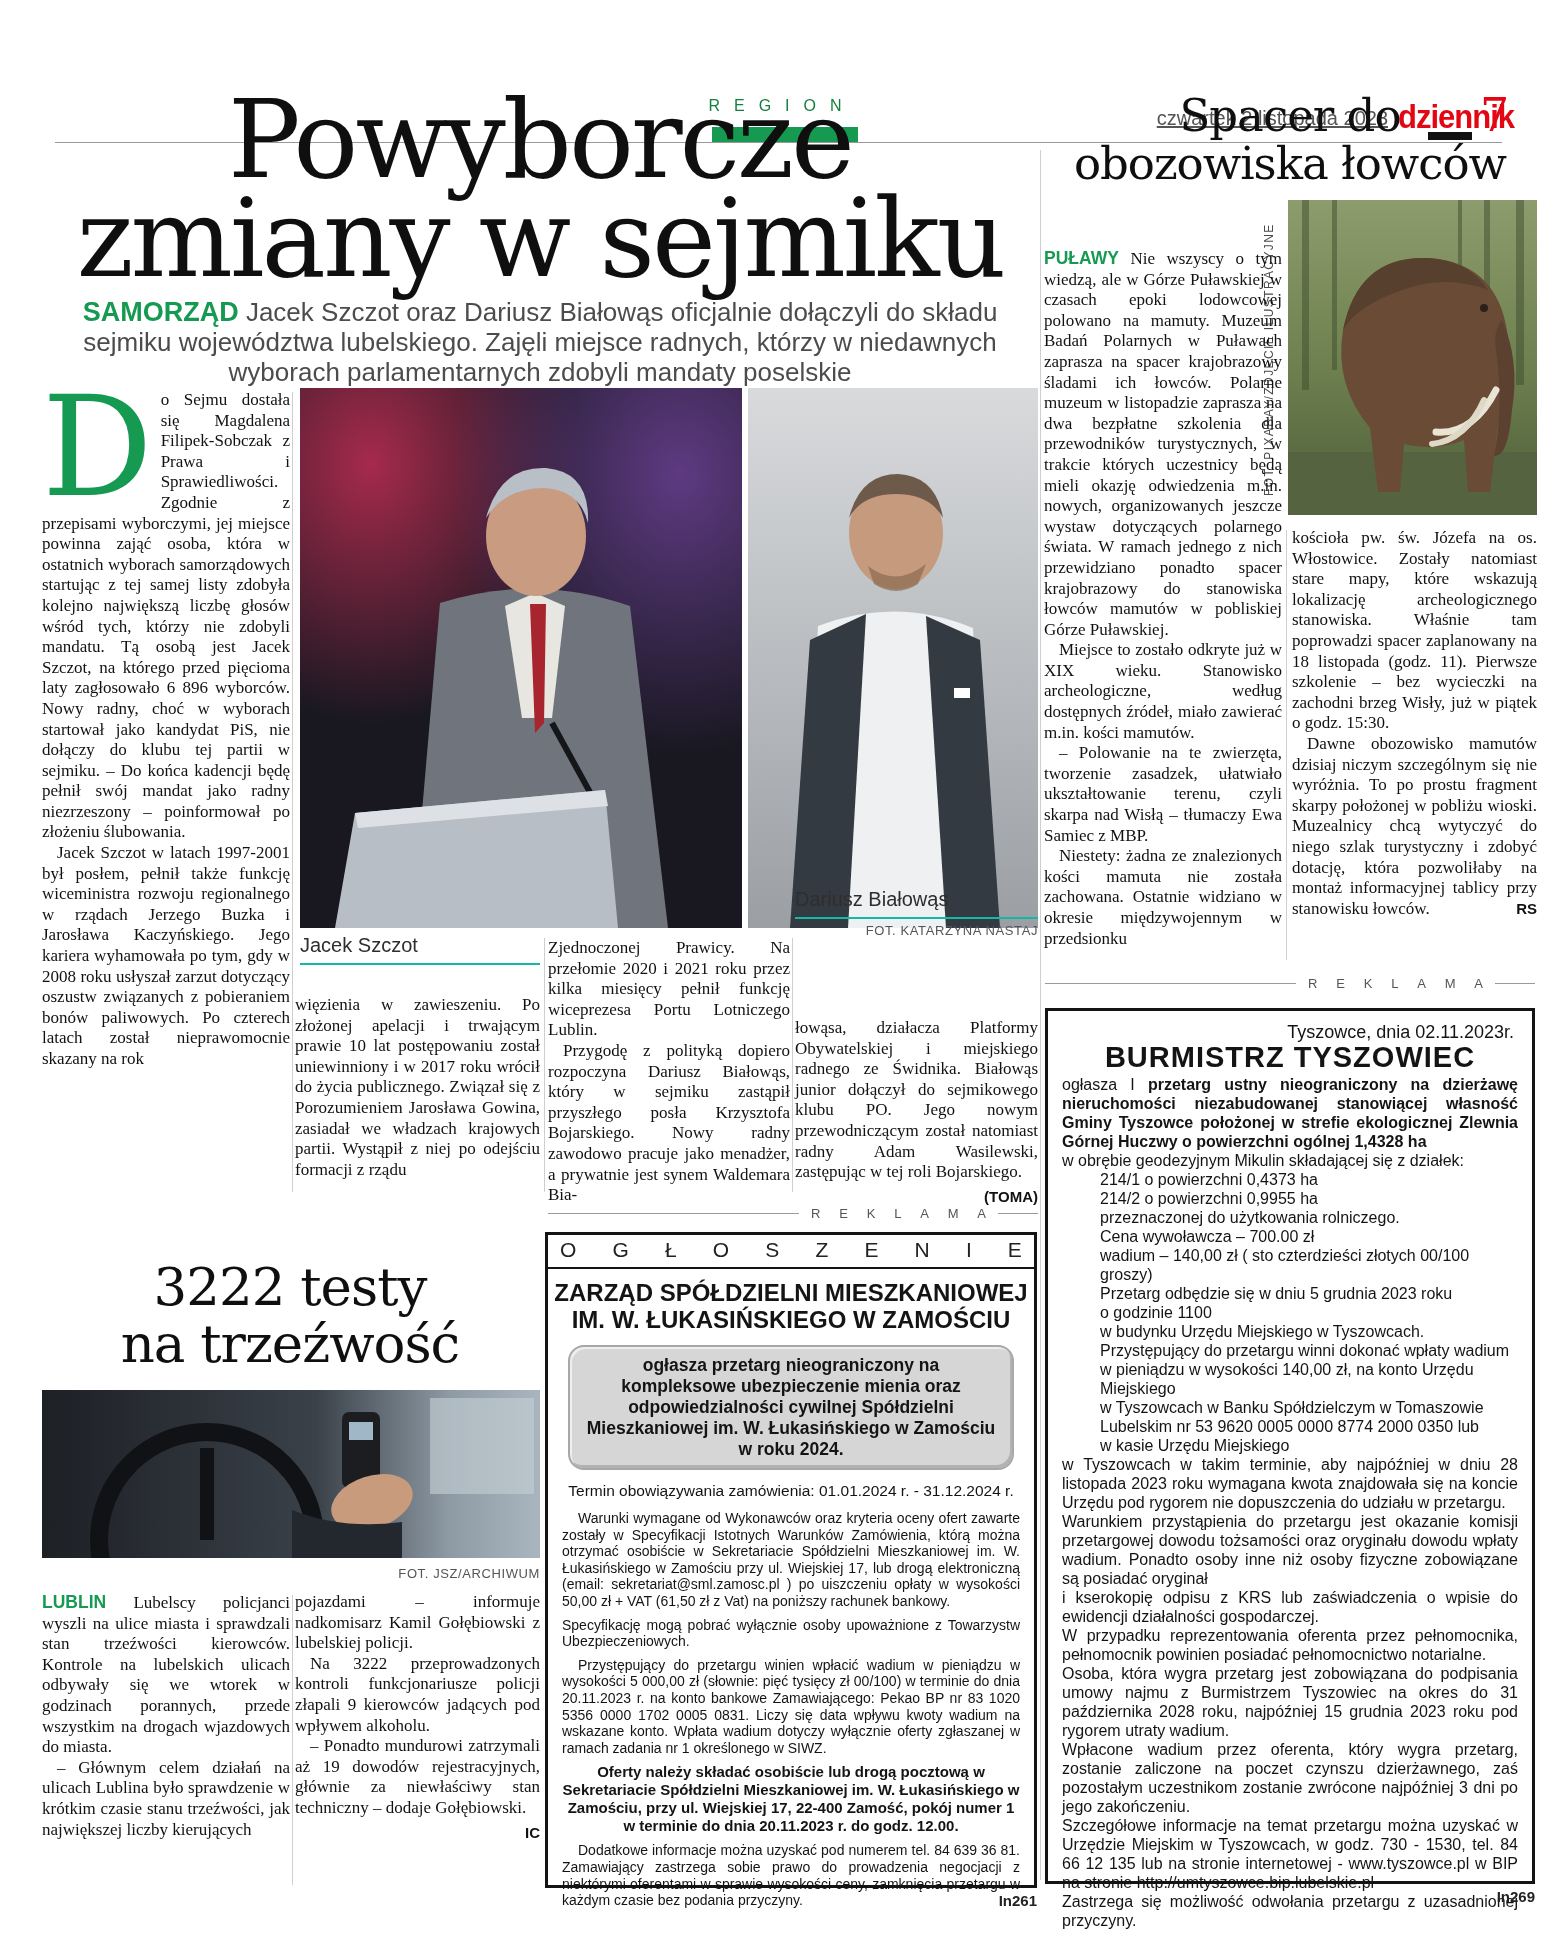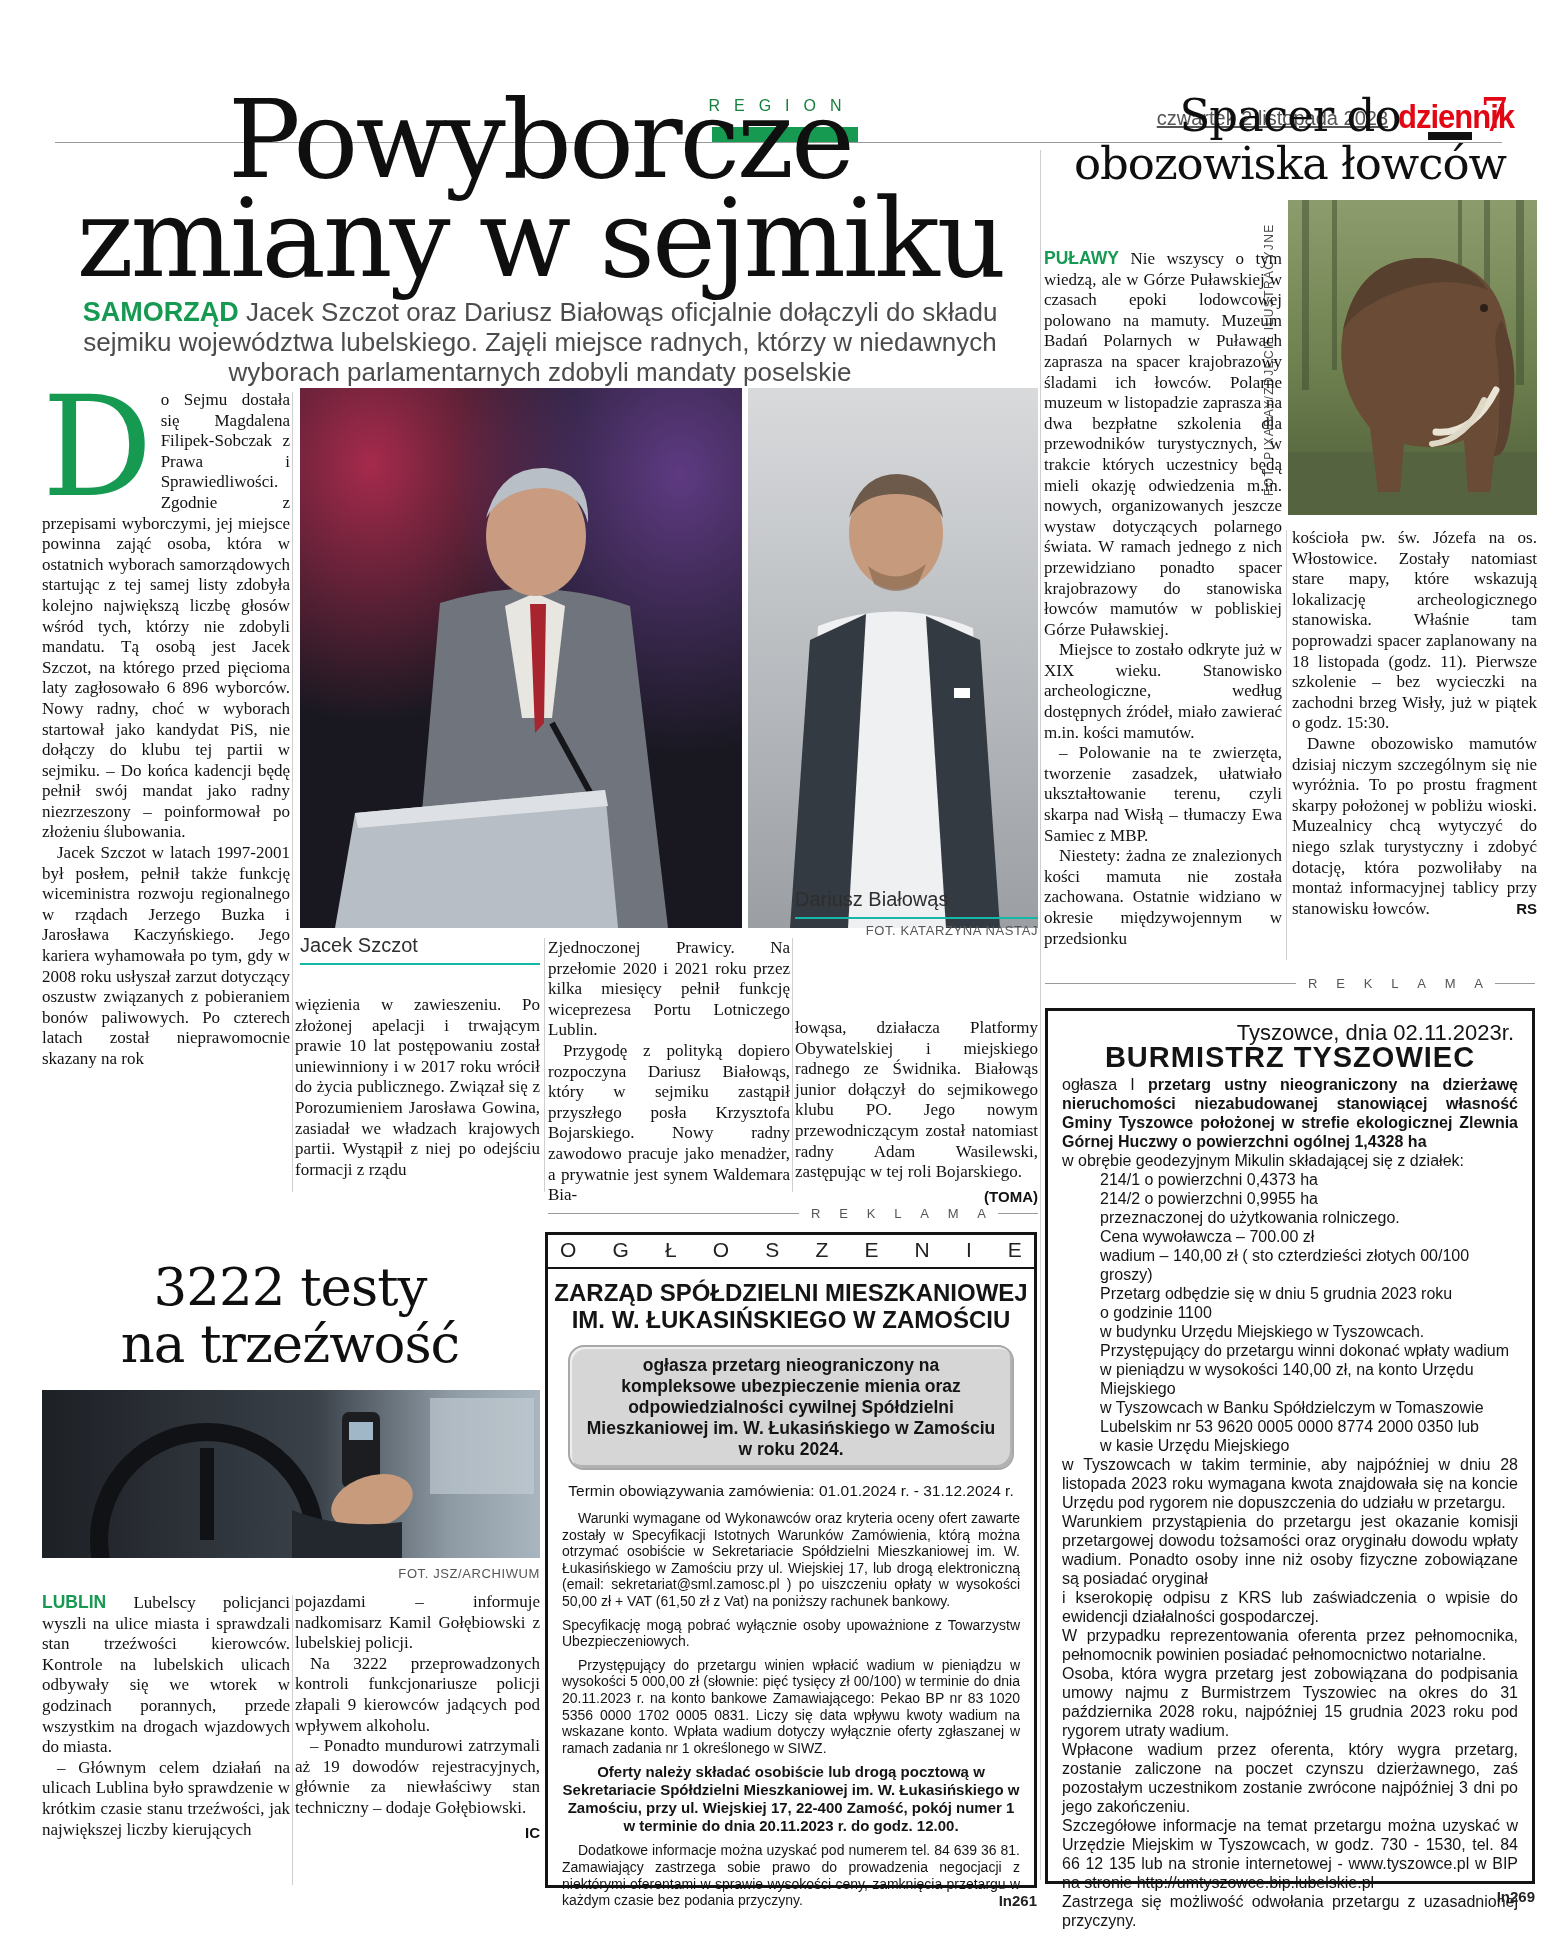--- a/index.html
+++ b/index.html
@@ -73,21 +73,21 @@
   .ad-body p{margin:7px 0;}
   .ad-body p.ind{text-indent:16px;}
   .ad-center{text-align:center;}
   .ad-bold{font-weight:bold;font-size:15px;line-height:18px;}
   .ad-term{font-size:15.5px;text-align:center;margin:10px 0;}
   .ad-code{font-family:"Liberation Sans",sans-serif;font-weight:bold;font-size:15px;color:#222;
            text-align:right;}
 
   .mayor-body{padding:6px 14px;font-size:16px;line-height:19px;}
   .mayor-body p{margin:0;text-align:justify;}
-  .mayor-date{text-align:right;font-size:22px;margin:6px 4px 2px 0;}
+  .mayor-date{text-align:right;font-size:18px;margin:6px 4px 2px 0;}
   .mayor-title{font-weight:bold;font-size:29px;text-align:center;letter-spacing:1px;margin:6px 0 8px;}
   .mayor-item{padding-left:38px;text-align:left !important;}
 </style>
 </head>
 <body>
 
 <div class="page">
 
   <div class="abs section-label" style="left:682px;top:97px;width:200px;">REGION</div>
   <div class="abs section-bar" style="left:712px;top:127px;width:146px;height:16px;"></div>

